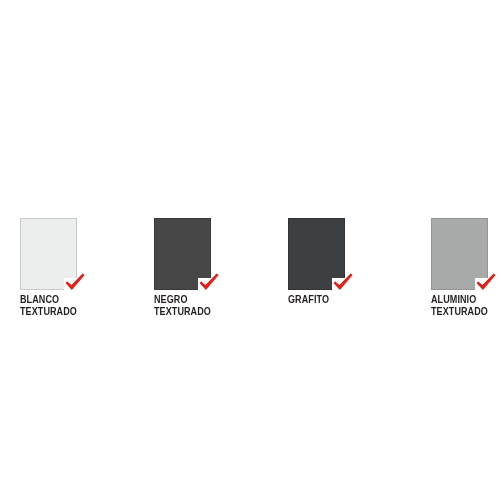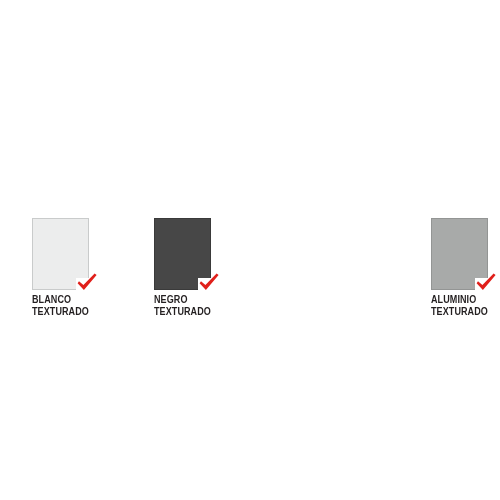--- a/index.html
+++ b/index.html
@@ -77,21 +77,21 @@
     color: #231f20;
     transform: scaleX(0.82);
     transform-origin: left top;
     white-space: pre;
   }
 </style>
 </head>
 <body>
 
 <div id="swatch-board">
-    <div class="swatch-item" style="left: 32px; top: 218px;">
+    <div class="swatch-item" style="left: 20px; top: 218px;">
       <div class="swatch-chip">
         <div class="chip-fill" style="background: rgb(236, 237, 237); border: 1px solid rgb(201, 203, 203);"></div>
         <div class="chip-notch"></div>
         <div class="check-mark">
           <svg viewBox="0 0 22 20" xmlns="http://www.w3.org/2000/svg">
             <path d="M1.6 11.2 L3.0 9.2 L7.4 13.1 L18.6 1.4 L20.6 2.9 L7.9 17.9 Z" fill="#e0201b"></path>
           </svg>
         </div>
       </div>
       <div class="swatch-label"><div>BLANCO</div><div>TEXTURADO</div></div>
@@ -101,20 +101,32 @@
         <div class="chip-fill" style="background: rgb(71, 71, 71); border: 1px solid rgb(58, 58, 58);"></div>
         <div class="chip-notch"></div>
         <div class="check-mark">
           <svg viewBox="0 0 22 20" xmlns="http://www.w3.org/2000/svg">
             <path d="M1.6 11.2 L3.0 9.2 L7.4 13.1 L18.6 1.4 L20.6 2.9 L7.9 17.9 Z" fill="#e0201b"></path>
           </svg>
         </div>
       </div>
       <div class="swatch-label"><div>NEGRO</div><div>TEXTURADO</div></div>
     </div>
+    <div class="swatch-item" style="left: 288px; top: 218px;">
+      <div class="swatch-chip">
+        <div class="chip-fill" style="background: rgb(60, 64, 67); border: 1px solid rgb(49, 53, 56);"></div>
+        <div class="chip-notch"></div>
+        <div class="check-mark">
+          <svg viewBox="0 0 22 20" xmlns="http://www.w3.org/2000/svg">
+            <path d="M1.6 11.2 L3.0 9.2 L7.4 13.1 L18.6 1.4 L20.6 2.9 L7.9 17.9 Z" fill="#e0201b"></path>
+          </svg>
+        </div>
+      </div>
+      <div class="swatch-label"><div>GRAFITO</div></div>
+    </div>
     <div class="swatch-item" style="left: 431px; top: 218px;">
       <div class="swatch-chip">
         <div class="chip-fill" style="background: rgb(168, 170, 169); border: 1px solid rgb(147, 149, 148);"></div>
         <div class="chip-notch"></div>
         <div class="check-mark">
           <svg viewBox="0 0 22 20" xmlns="http://www.w3.org/2000/svg">
             <path d="M1.6 11.2 L3.0 9.2 L7.4 13.1 L18.6 1.4 L20.6 2.9 L7.9 17.9 Z" fill="#e0201b"></path>
           </svg>
         </div>
       </div>

